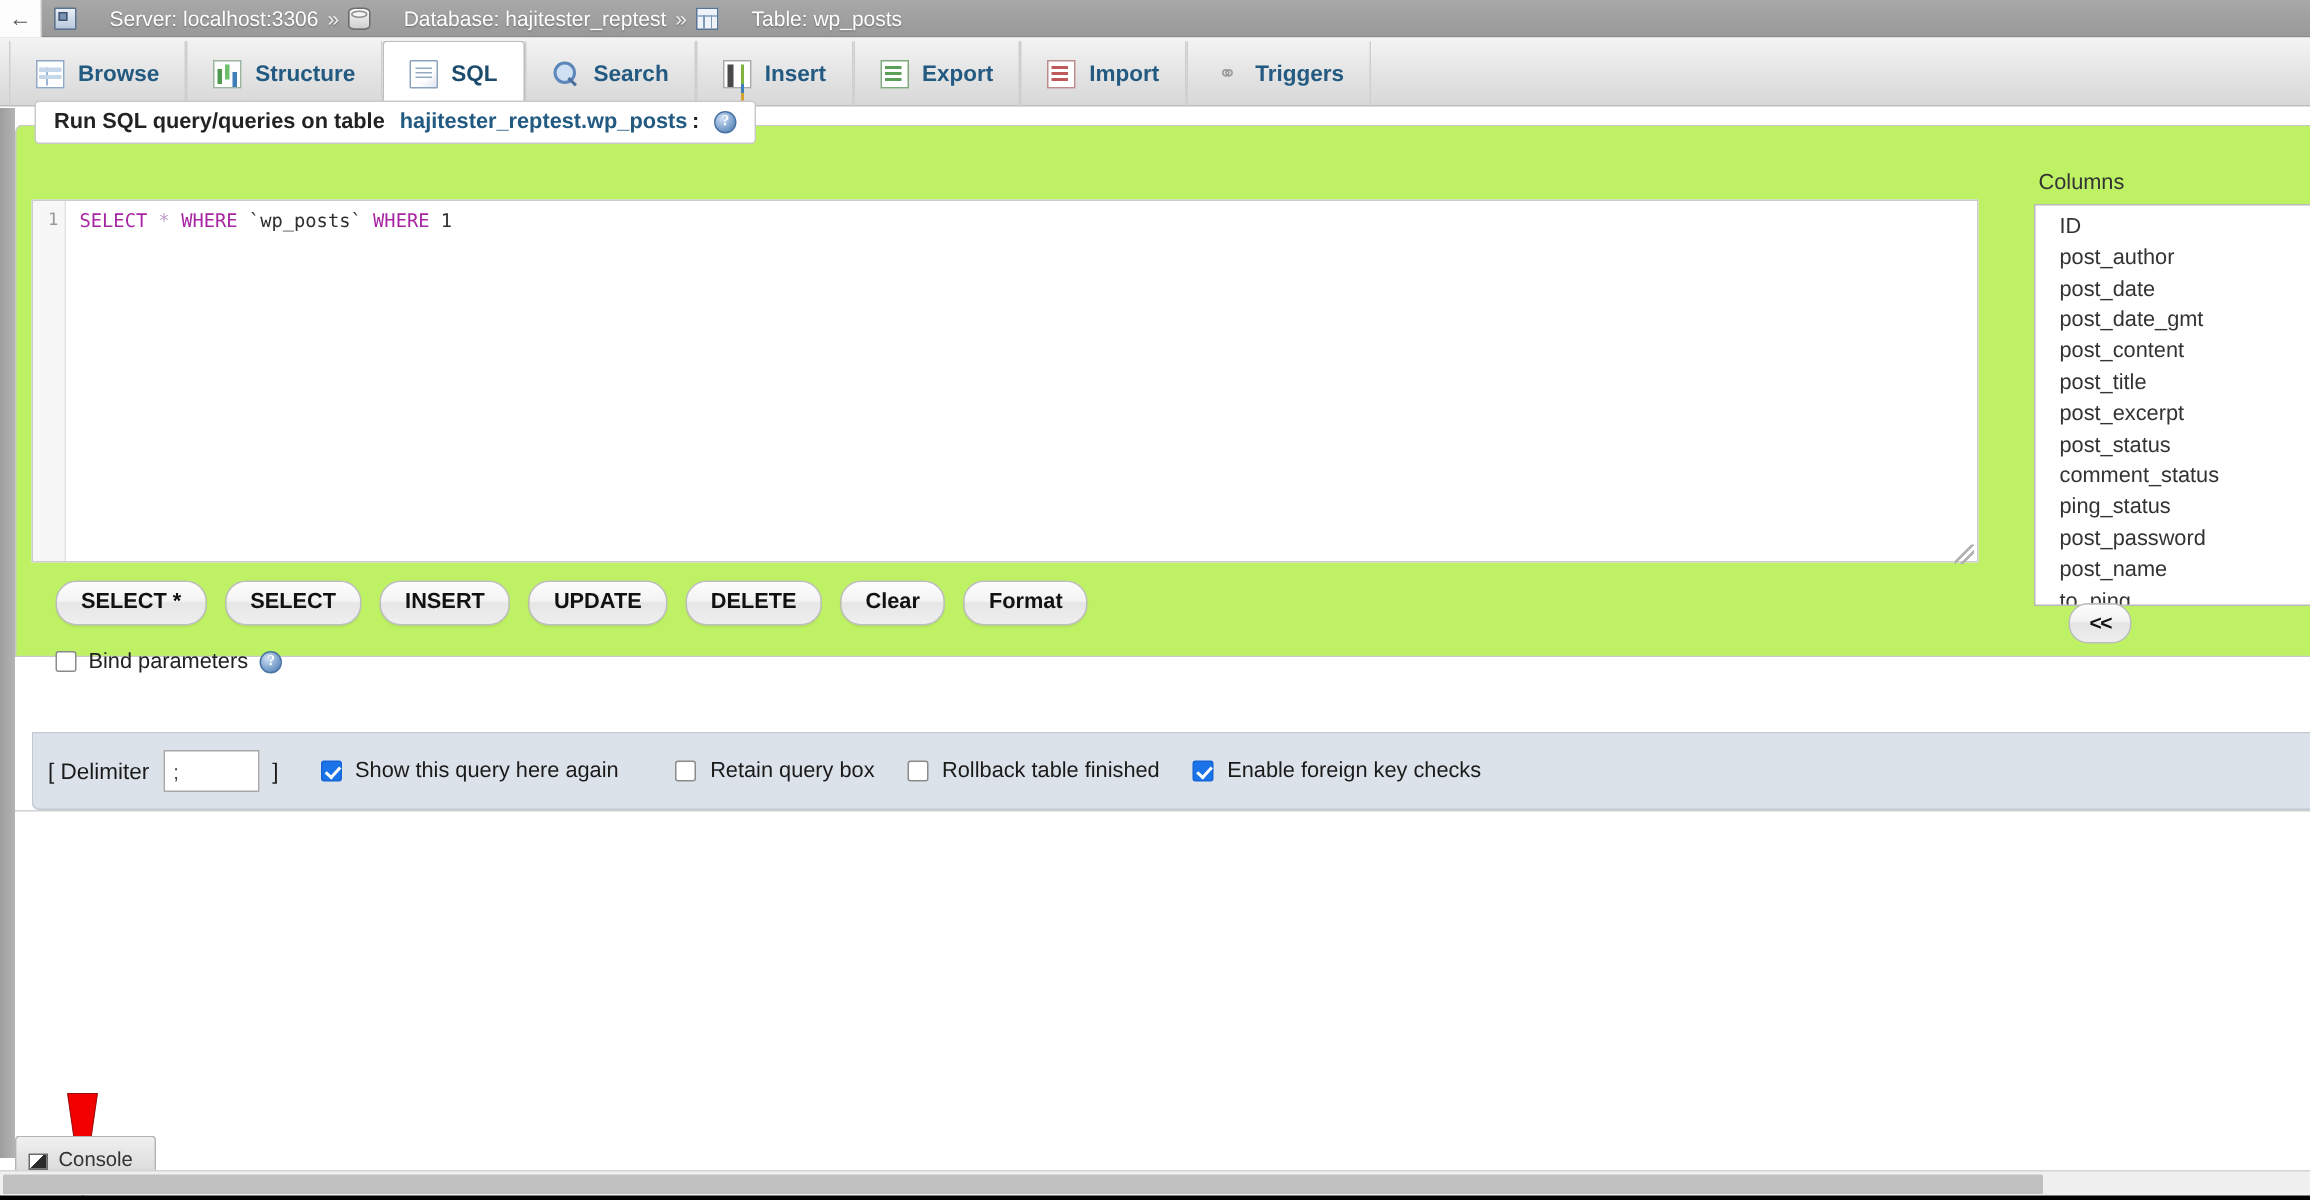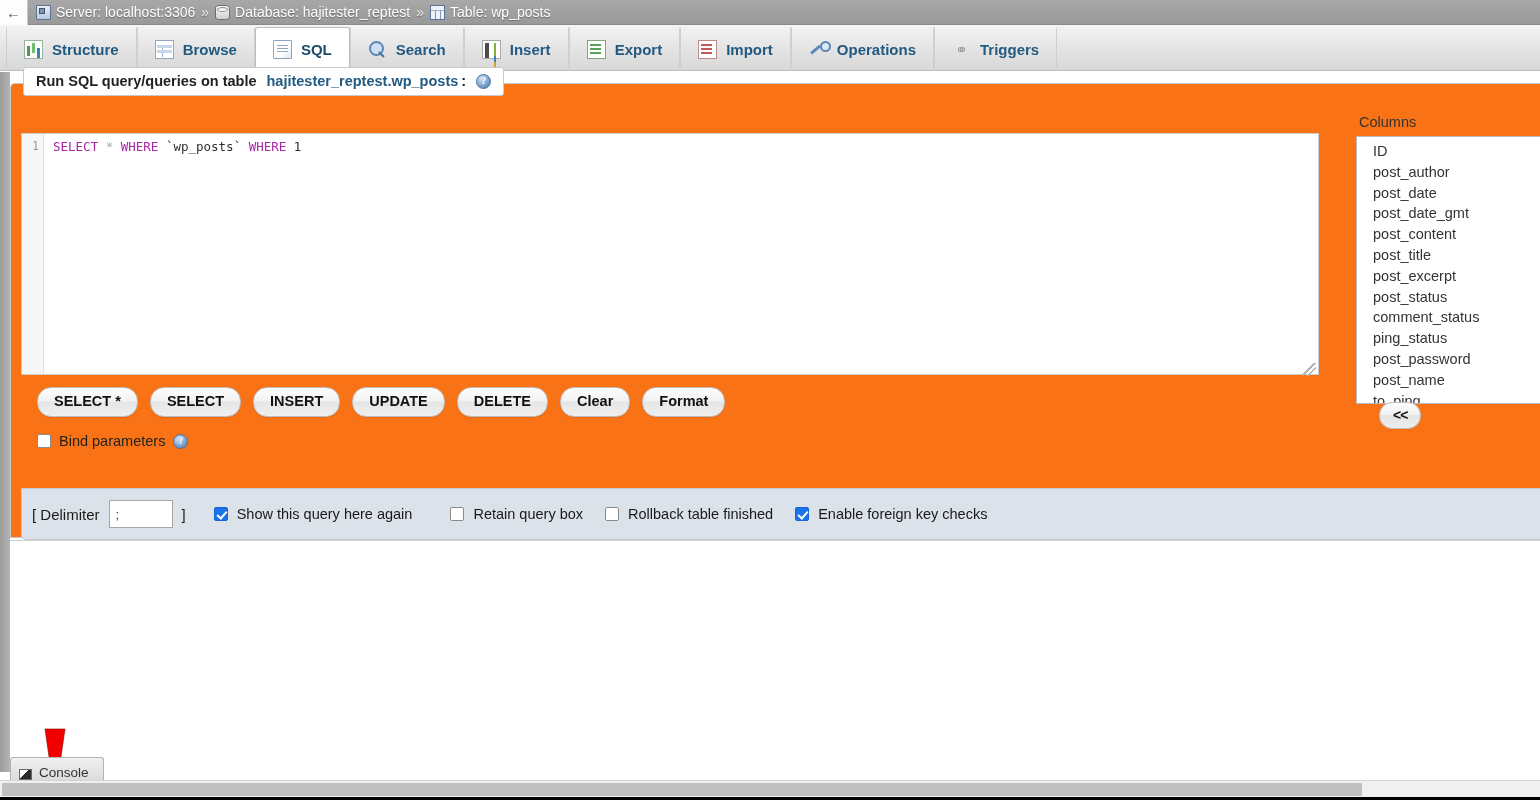--- a/index.html
+++ b/index.html
@@ -29,21 +29,21 @@
     color: #555; font-size: 15px; line-height: 1;
   }
   #crumbs {
     display: flex; align-items: center;
     padding-left: 8px; gap: 5px;
     color: #ffffff;
     font-size: 14px;
     text-shadow: 0 1px 1px rgba(0,0,0,.35);
     white-space: nowrap;
   }
-  .crumb { display: flex; align-items: center; gap: 5px; }
+  .crumb { display: flex; align-items: center; gap: 22px; }
   .crumb-sep { color: #efefef; padding: 0 1px; }
   .cicon { width: 15px; height: 15px; display:inline-block; position: relative; flex: none; }
 
   
   .ic-server {
     background: linear-gradient(to bottom,#e8eef6,#b9c9dd);
     border: 1px solid #5c7390; border-radius: 1px;
   }
   .ic-server::after {
     content:""; position:absolute; left:2px; top:2px; right:5px; bottom:5px;
@@ -140,22 +140,22 @@
     background: #ffffff;
   }
   #leftrail {
     position: absolute; left: 0; top: 0; width: 10px; height: 700px;
     background: linear-gradient(to right,#9d9d9d,#b4b4b4);
   }
 
   
   #query-panel {
     position: absolute; left: 10px; top: 11px;
-    width: 1530px; height: 455px;
-    background: #f97316;
+    width: 1530px; height: 355px;
+    background: #bef264;
     border: 1px solid #c9c9c9;
     border-right: none;
     border-radius: 5px 0 0 0;
   }
   #legend {
     position: absolute; left: 12px; top: -17px;
     background: #ffffff;
     border: 1px solid #c9c9c9;
     border-radius: 3px;
     padding: 5px 12px 6px 12px;
@@ -382,50 +382,46 @@
     <span class="crumb-sep">»</span>
     <span class="crumb">
       <span class="cicon ic-table"></span>
       <span>Table: wp_posts</span>
     </span>
   </div>
 </div>
 
 <div id="tabbar">
   <div class="tab">
+    <span class="tabicon ti-browse"></span>
+    <span>Browse</span>
+  </div>
+  <div class="tab">
     <span class="tabicon ti-struct"></span>
     <span>Structure</span>
-  </div>
-  <div class="tab">
-    <span class="tabicon ti-browse"></span>
-    <span>Browse</span>
   </div>
   <div class="tab active">
     <span class="tabicon ti-sql"></span>
     <span>SQL</span>
   </div>
   <div class="tab">
     <span class="tabicon ti-search"></span>
     <span>Search</span>
   </div>
   <div class="tab">
     <span class="tabicon ti-insert"></span>
     <span>Insert</span>
   </div>
   <div class="tab">
     <span class="tabicon ti-export"></span>
     <span>Export</span>
   </div>
   <div class="tab">
     <span class="tabicon ti-import"></span>
     <span>Import</span>
-  </div>
-  <div class="tab">
-    <span class="tabicon ti-oper"></span>
-    <span>Operations</span>
   </div>
   <div class="tab">
     <span class="tabicon ti-trig">⚭</span>
     <span>Triggers</span>
   </div>
 </div>
 
 <div id="content">
 
   <div id="leftrail"></div>

